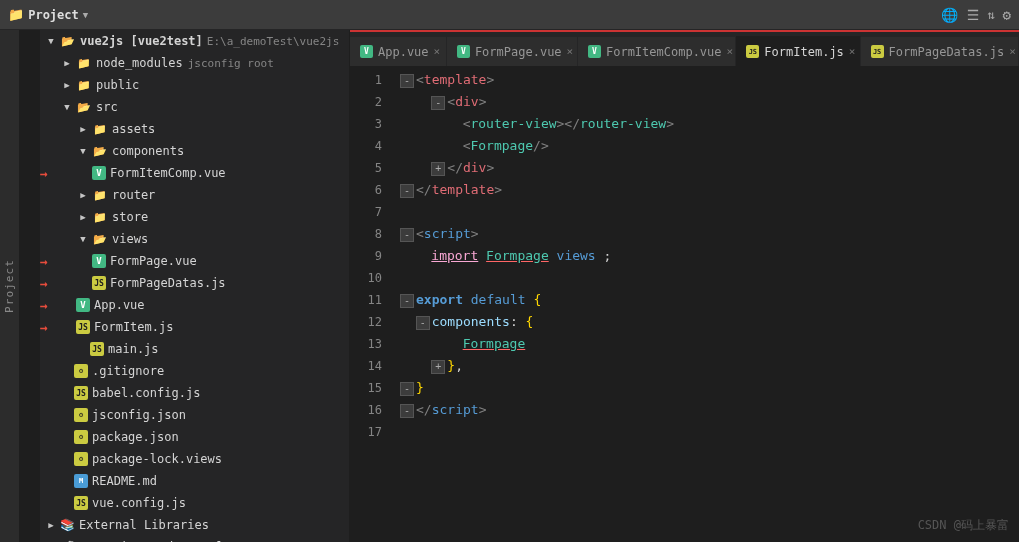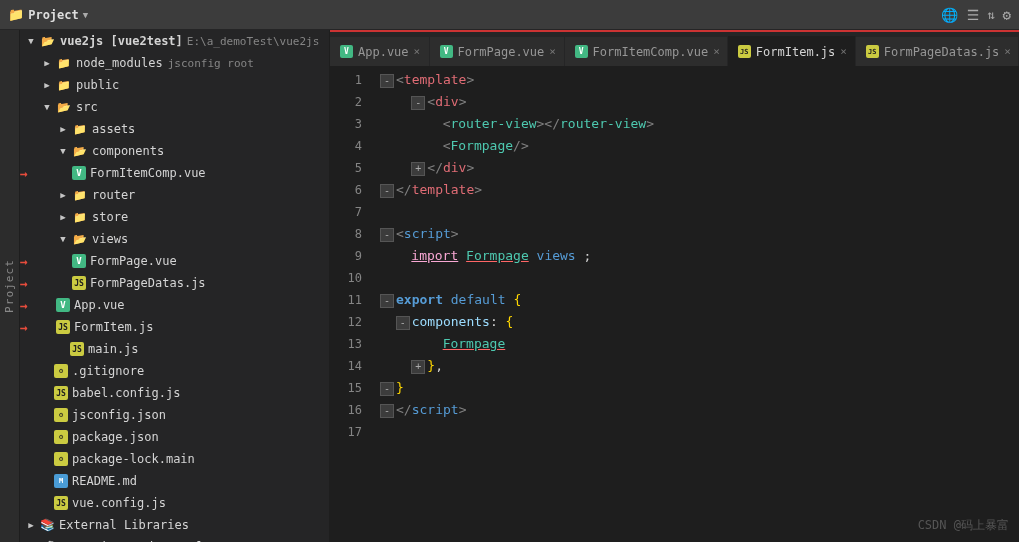--- a/index.html
+++ b/index.html
@@ -333,21 +333,21 @@
       <span style="color:#aaa; font-size:14px;">⚙</span>
     </div>
   </div>
 
   <div class="main-area">
 
     <div class="left-panel-label">
       <span class="vertical-text">Project</span>
     </div>
 
-    <div class="sidebar" style="width:310px;">
+    <div class="sidebar" style="width:310px;margin-left:20px;">
 
       <div class="tree-item indent-1" style="padding-left:4px;">
         <span class="chevron open"></span>
         <span class="file-icon folder-open-icon"></span>
         <span class="item-label" style="font-weight:bold;">vue2js [vue2test]</span>
         <span class="item-label muted" style="margin-left:4px; font-size:11px;">E:\a_demoTest\vue2js</span>
       </div>
 
       <div class="tree-item" style="padding-left:20px;">
         <span class="chevron closed"></span>
@@ -454,21 +454,21 @@
 
       <div class="tree-item" style="padding-left:20px;">
         <span style="width:14px;"></span>
         <span class="config-icon">⚙</span>
         <span class="item-label">package.json</span>
       </div>
 
       <div class="tree-item" style="padding-left:20px;">
         <span style="width:14px;"></span>
         <span class="config-icon">⚙</span>
-        <span class="item-label">package-lock.main</span>
+        <span class="item-label">package-lock.views</span>
       </div>
 
       <div class="tree-item" style="padding-left:20px;">
         <span style="width:14px;"></span>
         <span class="md-icon">M</span>
         <span class="item-label">README.md</span>
       </div>
 
       <div class="tree-item" style="padding-left:20px;">
         <span style="width:14px;"></span>

